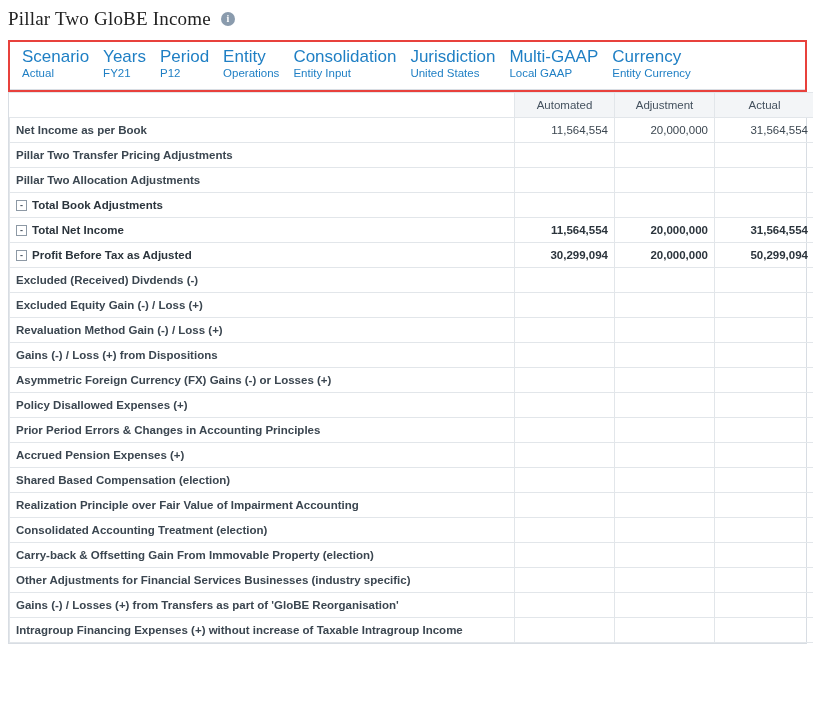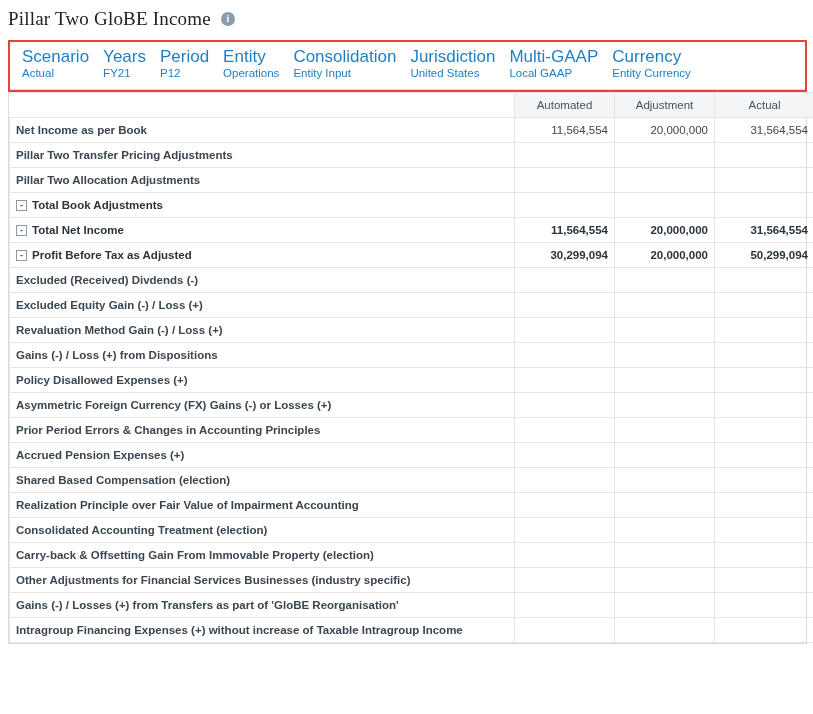--- a/index.html
+++ b/index.html
@@ -262,27 +262,27 @@
             <td class="num"></td>
             <td class="num"></td>
           </tr>
           <tr>
             <td class="label indent-1"><span class="cell-inner">Gains (-) / Loss (+) from Dispositions</span></td>
             <td class="num"></td>
             <td class="num"></td>
             <td class="num"></td>
           </tr>
           <tr>
+            <td class="label indent-1"><span class="cell-inner">Asymmetric Foreign Currency (FX) Gains (-) or Losses (+)</span></td>
+            <td class="num"></td>
+            <td class="num"></td>
+            <td class="num"></td>
+          </tr>
+          <tr>
             <td class="label indent-1"><span class="cell-inner">Policy Disallowed Expenses (+)</span></td>
-            <td class="num"></td>
-            <td class="num"></td>
-            <td class="num"></td>
-          </tr>
-          <tr>
-            <td class="label indent-1"><span class="cell-inner">Asymmetric Foreign Currency (FX) Gains (-) or Losses (+)</span></td>
             <td class="num"></td>
             <td class="num"></td>
             <td class="num"></td>
           </tr>
           <tr>
             <td class="label indent-1"><span class="cell-inner">Prior Period Errors &amp; Changes in Accounting Principles</span></td>
             <td class="num"></td>
             <td class="num"></td>
             <td class="num"></td>
           </tr>

